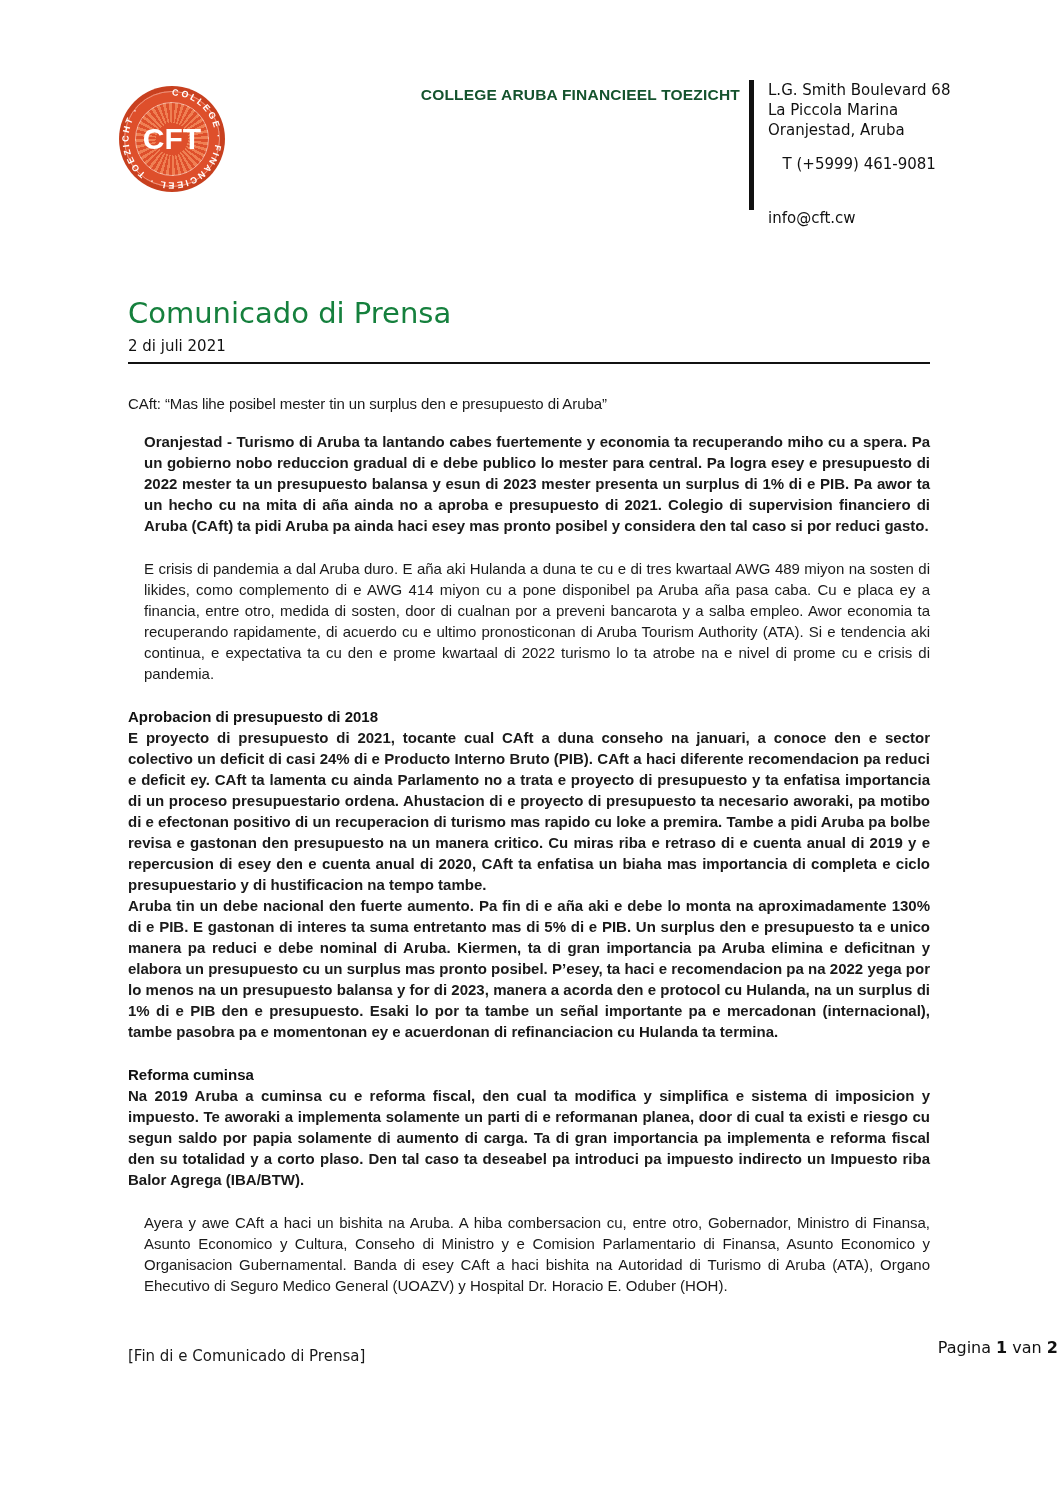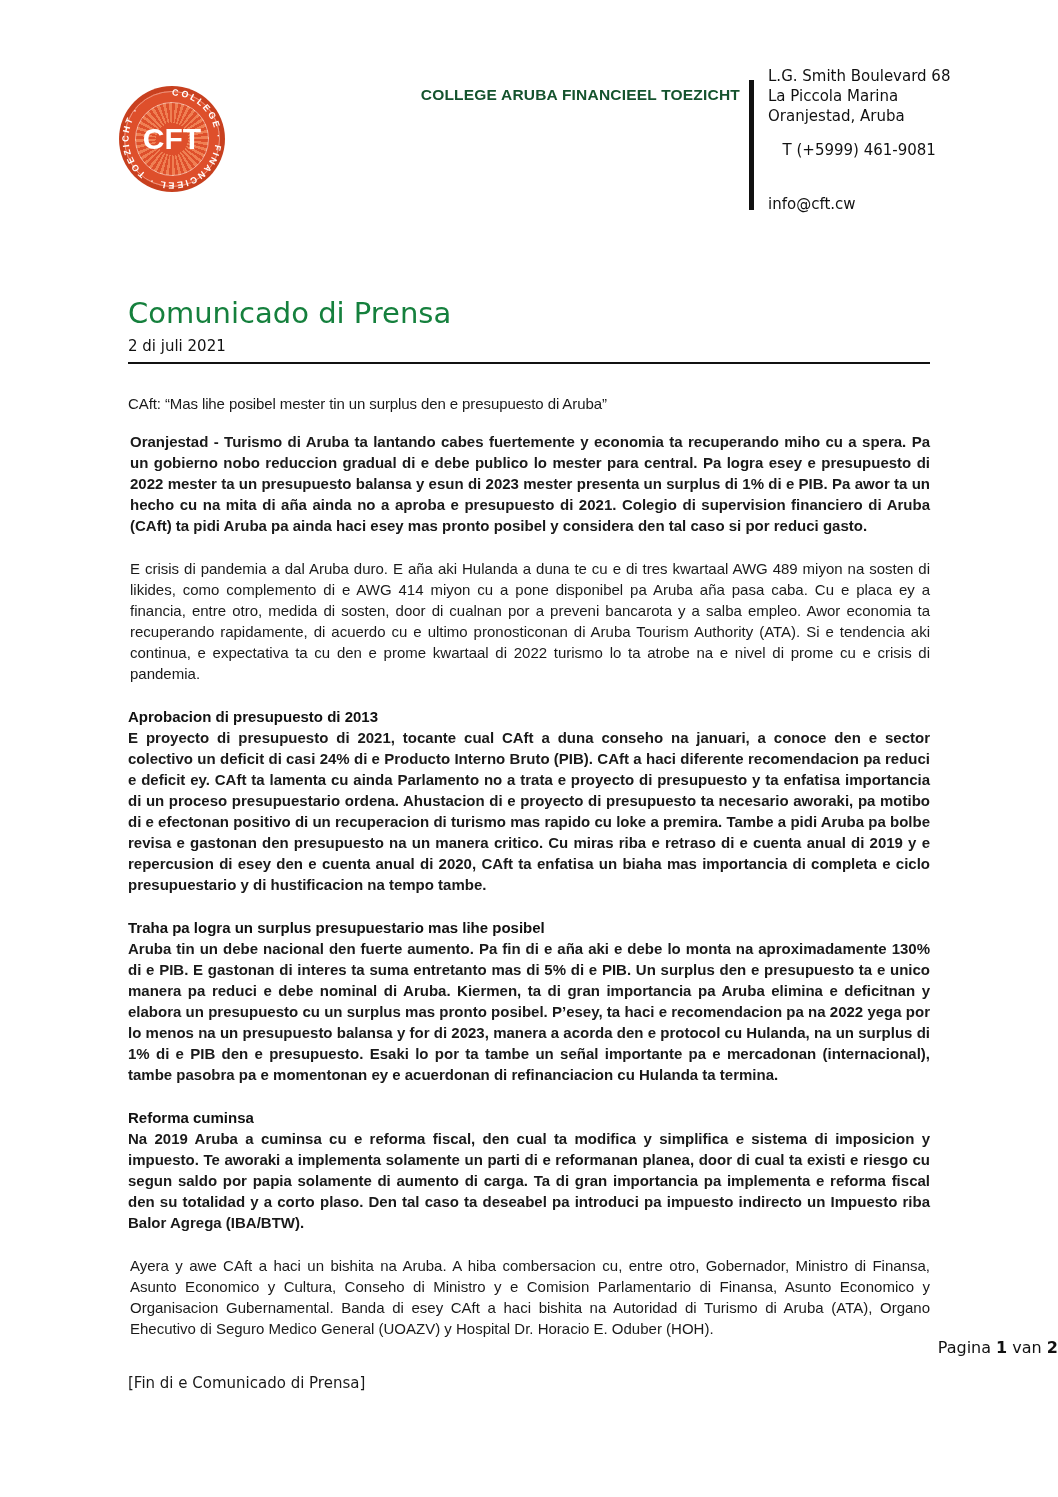--- a/index.html
+++ b/index.html
@@ -26,21 +26,21 @@
     position:absolute;top:86px;right:318px;
     font:bold 15.5px "Liberation Sans", sans-serif;
     letter-spacing:.2px;color:#14532d;
     white-space:nowrap;
   }
   .header-bar{
     position:absolute;left:749px;top:80px;width:5px;height:130px;
     background:#111;
   }
   .contact{
-    position:absolute;left:768px;top:66px;
+    position:absolute;left:768px;top:80px;
     font:15px "DejaVu Sans", sans-serif;color:#111;
     line-height:20px;
   }
   .contact .group{margin:0 0 0 0;}
   .contact .phone{margin-top:14px;text-align:center;}
   .contact .email{margin-top:34px;}
   
   .main{
     position:absolute;left:128px;top:296px;width:802px;
   }
@@ -59,29 +59,29 @@
     margin-top:13px;
     font:bold 17.5px "Liberation Sans", sans-serif;
     letter-spacing:-.1px;color:#111;
   }
   .body-text{
     font:15px "Liberation Sans", sans-serif;
     line-height:21px;color:#1a1a1a;
     text-align:justify;
     margin-top:29px;
   }
-  p.para{margin:22px 0 0 2px;}
+  p.para{margin:22px 0 0 16px;}
   p.lead{font-weight:bold;margin-top:17px;}
   .sec-heading{
     font:bold 15px "Liberation Sans", sans-serif;
     line-height:21px;margin:22px 0 0 0;color:#111;
   }
   .sec-body{margin:0;font-weight:bold;}
   .end-note{
-    margin-top:34px;
+    margin-top:50px;
     font:15px "DejaVu Sans", sans-serif;
     line-height:21px;text-align:left;
   }
   
   .page-footer{
     position:absolute;left:0;top:1338px;width:100%;
     text-align:right;
     font:16px "DejaVu Sans", sans-serif;color:#111;
   }
   .page-footer b{font-weight:bold;}
@@ -125,26 +125,25 @@
     <div class="doc-date">2 di juli 2021</div>
     <div class="rule"></div>
 
     <div class="headline body-text">CAft: “Mas lihe posibel mester tin un surplus den e presupuesto di Aruba”</div>
 
     <p class="para lead body-text">Oranjestad - Turismo di Aruba ta lantando cabes fuertemente y economia ta recuperando miho cu a spera. Pa un gobierno nobo reduccion gradual di e debe publico lo mester para central. Pa logra esey e presupuesto di 2022 mester ta un presupuesto balansa y esun di 2023 mester presenta un surplus di 1% di e PIB. Pa awor ta un hecho cu na mita di aña ainda no a aproba e presupuesto di 2021. Colegio di supervision financiero di Aruba (CAft) ta pidi Aruba pa ainda haci esey mas pronto posibel y considera den tal caso si por reduci gasto.</p>
 
     <p class="para body-text">E crisis di pandemia a dal Aruba duro. E aña aki Hulanda a duna te cu e di tres kwartaal AWG 489 miyon na sosten di likides, como complemento di e AWG 414 miyon cu a pone disponibel pa Aruba aña pasa caba. Cu e placa ey a financia, entre otro, medida di sosten, door di cualnan por a preveni bancarota y a salba empleo. Awor economia ta recuperando rapidamente, di acuerdo cu e ultimo pronosticonan di Aruba Tourism Authority (ATA). Si e tendencia aki continua, e expectativa ta cu den e prome kwartaal di 2022 turismo lo ta atrobe na e nivel di prome cu e crisis di pandemia.</p>
 
     <div>
-      <div class="sec-heading">Aprobacion di presupuesto di 2013</div>
+      <div class="sec-heading">Aprobacion di presupuesto di 2018</div>
       <p class="sec-body body-text">E proyecto di presupuesto di 2021, tocante cual CAft a duna conseho na januari, a conoce den e sector colectivo un deficit di casi 24% di e Producto Interno Bruto (PIB). CAft a haci diferente recomendacion pa reduci e deficit ey. CAft ta lamenta cu ainda Parlamento no a trata e proyecto di presupuesto y ta enfatisa importancia di un proceso presupuestario ordena. Ahustacion di e proyecto di presupuesto ta necesario aworaki, pa motibo di e efectonan positivo di un recuperacion di turismo mas rapido cu loke a premira. Tambe a pidi Aruba pa bolbe revisa e gastonan den presupuesto na un manera critico. Cu miras riba e retraso di e cuenta anual di 2019 y e repercusion di esey den e cuenta anual di 2020, CAft ta enfatisa un biaha mas importancia di completa e ciclo presupuestario y di hustificacion na tempo tambe.</p>
     </div>
 
     <div>
-      <div class="sec-heading">Traha pa logra un surplus presupuestario mas lihe posibel</div>
       <p class="sec-body body-text">Aruba tin un debe nacional den fuerte aumento. Pa fin di e aña aki e debe lo monta na aproximadamente 130% di e PIB. E gastonan di interes ta suma entretanto mas di 5% di e PIB. Un surplus den e presupuesto ta e unico manera pa reduci e debe nominal di Aruba. Kiermen, ta di gran importancia pa Aruba elimina e deficitnan y elabora un presupuesto cu un surplus mas pronto posibel. P’esey, ta haci e recomendacion pa na 2022 yega por lo menos na un presupuesto balansa y for di 2023, manera a acorda den e protocol cu Hulanda, na un surplus di 1% di e PIB den e presupuesto. Esaki lo por ta tambe un señal importante pa e mercadonan (internacional), tambe pasobra pa e momentonan ey e acuerdonan di refinanciacion cu Hulanda ta termina.</p>
     </div>
 
     <div>
       <div class="sec-heading">Reforma cuminsa</div>
       <p class="sec-body body-text">Na 2019 Aruba a cuminsa cu e reforma fiscal, den cual ta modifica y simplifica e sistema di imposicion y impuesto. Te aworaki a implementa solamente un parti di e reformanan planea, door di cual ta existi e riesgo cu segun saldo por papia solamente di aumento di carga. Ta di gran importancia pa implementa e reforma fiscal den su totalidad y a corto plaso. Den tal caso ta deseabel pa introduci pa impuesto indirecto un Impuesto riba Balor Agrega (IBA/BTW).</p>
     </div>
 
     <p class="para body-text">Ayera y awe CAft a haci un bishita na Aruba. A hiba combersacion cu, entre otro, Gobernador, Ministro di Finansa, Asunto Economico y Cultura, Conseho di Ministro y e Comision Parlamentario di Finansa, Asunto Economico y Organisacion Gubernamental. Banda di esey CAft a haci bishita na Autoridad di Turismo di Aruba (ATA), Organo Ehecutivo di Seguro Medico General (UOAZV) y Hospital Dr. Horacio E. Oduber (HOH).</p>
 

